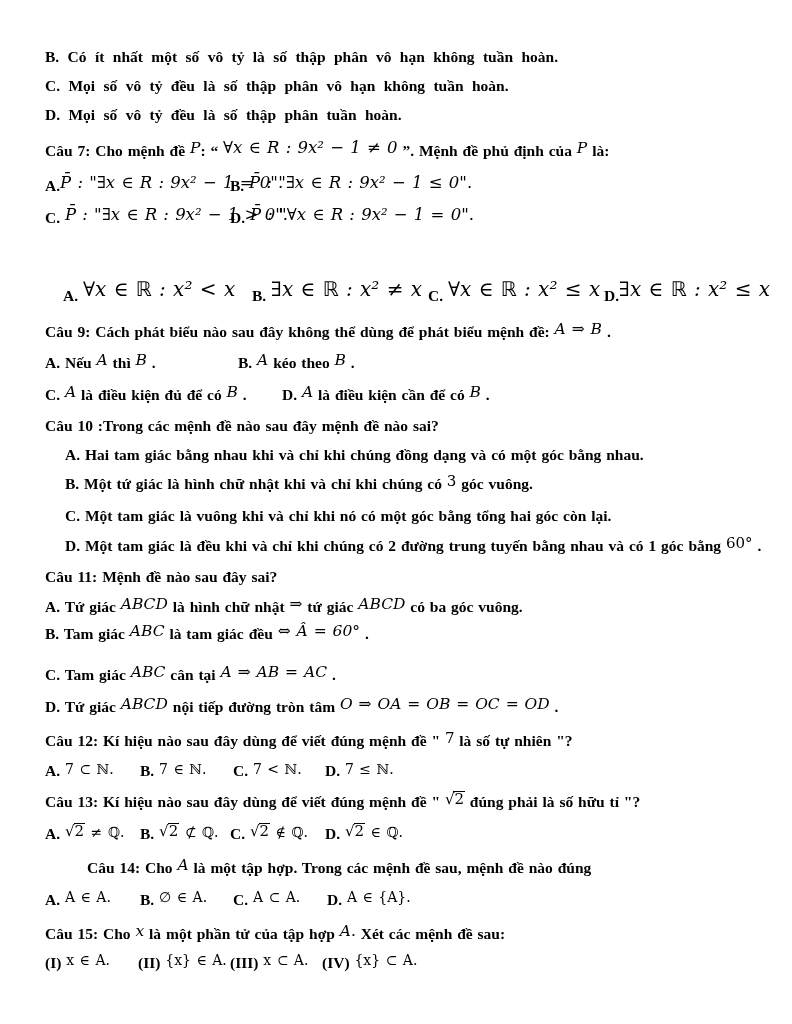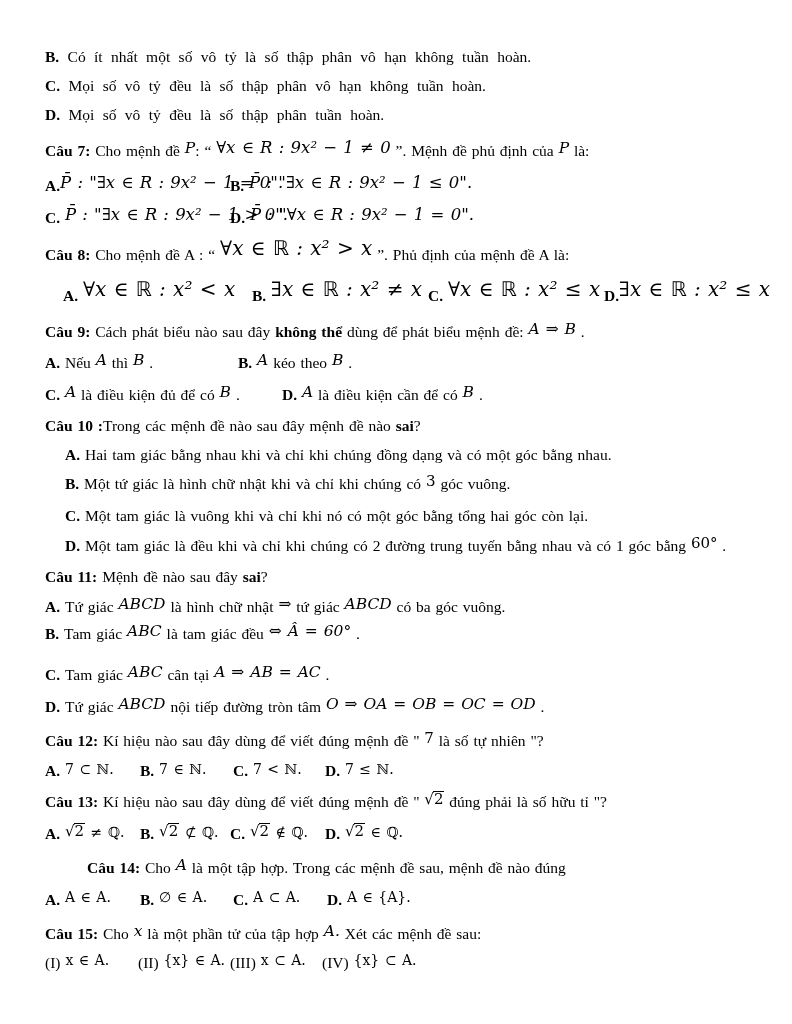--- a/index.html
+++ b/index.html
@@ -10,21 +10,21 @@
     color:#000;
     font-family:"Liberation Serif","DejaVu Serif",serif;
     font-size:15.5px;
     overflow:hidden;
   }
   .line{position:absolute;white-space:nowrap;line-height:20px;word-spacing:1px;}
   .line.spread{word-spacing:4.5px;}
   .opt{position:absolute;top:0;white-space:nowrap;}
   .run{display:inline;}
   .b{font-weight:bold;}
-  .r{font-weight:normal;}
+  .r{font-weight:bold;}
   
   .m,.mu,.ms,.msu,.m16,.M,.sq{
     font-family:"DejaVu Serif","DejaVu Sans",serif;
     position:relative;
   }
   .m  {font-style:italic;font-size:15.5px;top:-3px;}
   .mu {font-style:normal;font-size:15px;  top:-3px;}
   .ms {font-size:14px;  top:-3px;}
   .msu{font-style:normal;font-size:14px;  top:-2px;}
   .m16{font-style:italic;font-size:16.5px;top:-3px;}
@@ -42,21 +42,20 @@
     <div class="line spread" style="top: 105px; left: 45px;"><span class="run b">D. </span><span class="run r">Mọi số vô tỷ đều là số thập phân tuần hoàn.</span></div>
     <div class="line" style="top: 141px; left: 45px;"><span class="run b">Câu 7: </span><span class="run r">Cho mệnh đề </span><span class="run m">P</span><span class="run r">: “ </span><span class="run m16">∀x ∈ R : 9x² − 1 ≠ 0</span><span class="run r"> ”. Mệnh đề phủ định của </span><span class="run m">P</span><span class="run r"> là:</span></div>
     <div class="line" style="top: 176px; left: 0px; width: 792px;">
       <span class="opt" style="left: 45px;"><span class="run b">A.</span><span class="run m16">P̄ : "∃x ∈ R : 9x² − 1 = 0".</span></span>
       <span class="opt" style="left: 230px;"><span class="run b">B. </span><span class="run m16">P̄ : "∃x ∈ R : 9x² − 1 ≤ 0".</span></span>
     </div>
     <div class="line" style="top: 208px; left: 0px; width: 792px;">
       <span class="opt" style="left: 45px;"><span class="run b">C. </span><span class="run m16">P̄ : "∃x ∈ R : 9x² − 1 &gt; 0".</span></span>
       <span class="opt" style="left: 230px;"><span class="run b">D. </span><span class="run m16">P̄ : "∀x ∈ R : 9x² − 1 = 0".</span></span>
     </div>
-    <div class="line" style="top: 243px; left: 45px;"><span class="run b">Câu 8: </span><span class="run r">Cho mệnh đề A : “ </span><span class="run M">∀x ∈ ℝ : x² &gt; x</span><span class="run r"> ”. Phủ định của mệnh đề A là:</span></div>
     <div class="line" style="top: 284px; left: 0px; width: 792px;">
       <span class="opt" style="left: 63px;"><span class="run b">A. </span><span class="run M">∀x ∈ ℝ : x² &lt; x</span></span>
       <span class="opt" style="left: 252px;"><span class="run b">B. </span><span class="run M">∃x ∈ ℝ : x² ≠ x</span></span>
       <span class="opt" style="left: 428px;"><span class="run b">C. </span><span class="run M">∀x ∈ ℝ : x² ≤ x</span></span>
       <span class="opt" style="left: 604px;"><span class="run b">D.</span><span class="run M">∃x ∈ ℝ : x² ≤ x</span></span>
     </div>
     <div class="line" style="top: 322px; left: 45px;"><span class="run b">Câu 9: </span><span class="run r">Cách phát biểu nào sau đây </span><span class="run b">không thể</span><span class="run r"> dùng để phát biểu mệnh đề: </span><span class="run m">A ⇒ B</span><span class="run r"> .</span></div>
     <div class="line" style="top: 353px; left: 0px; width: 792px;">
       <span class="opt" style="left: 45px;"><span class="run b">A. </span><span class="run r">Nếu </span><span class="run m">A</span><span class="run r"> thì </span><span class="run m">B</span><span class="run r"> .</span></span>
       <span class="opt" style="left: 238px;"><span class="run b">B. </span><span class="run m">A</span><span class="run r"> kéo theo </span><span class="run m">B</span><span class="run r"> .</span></span>

